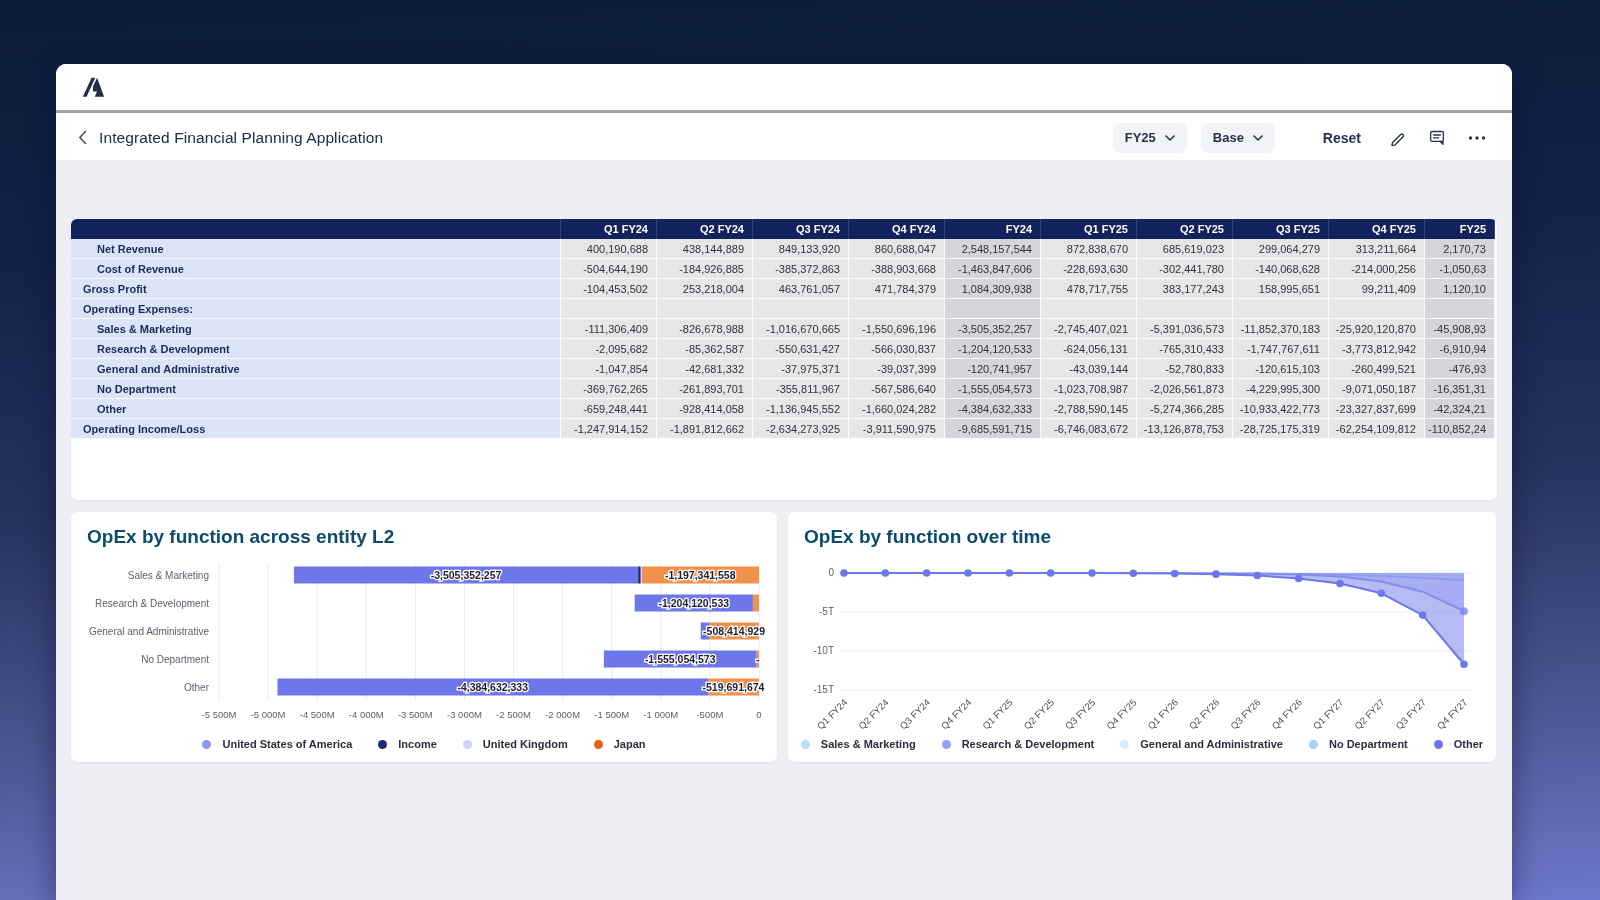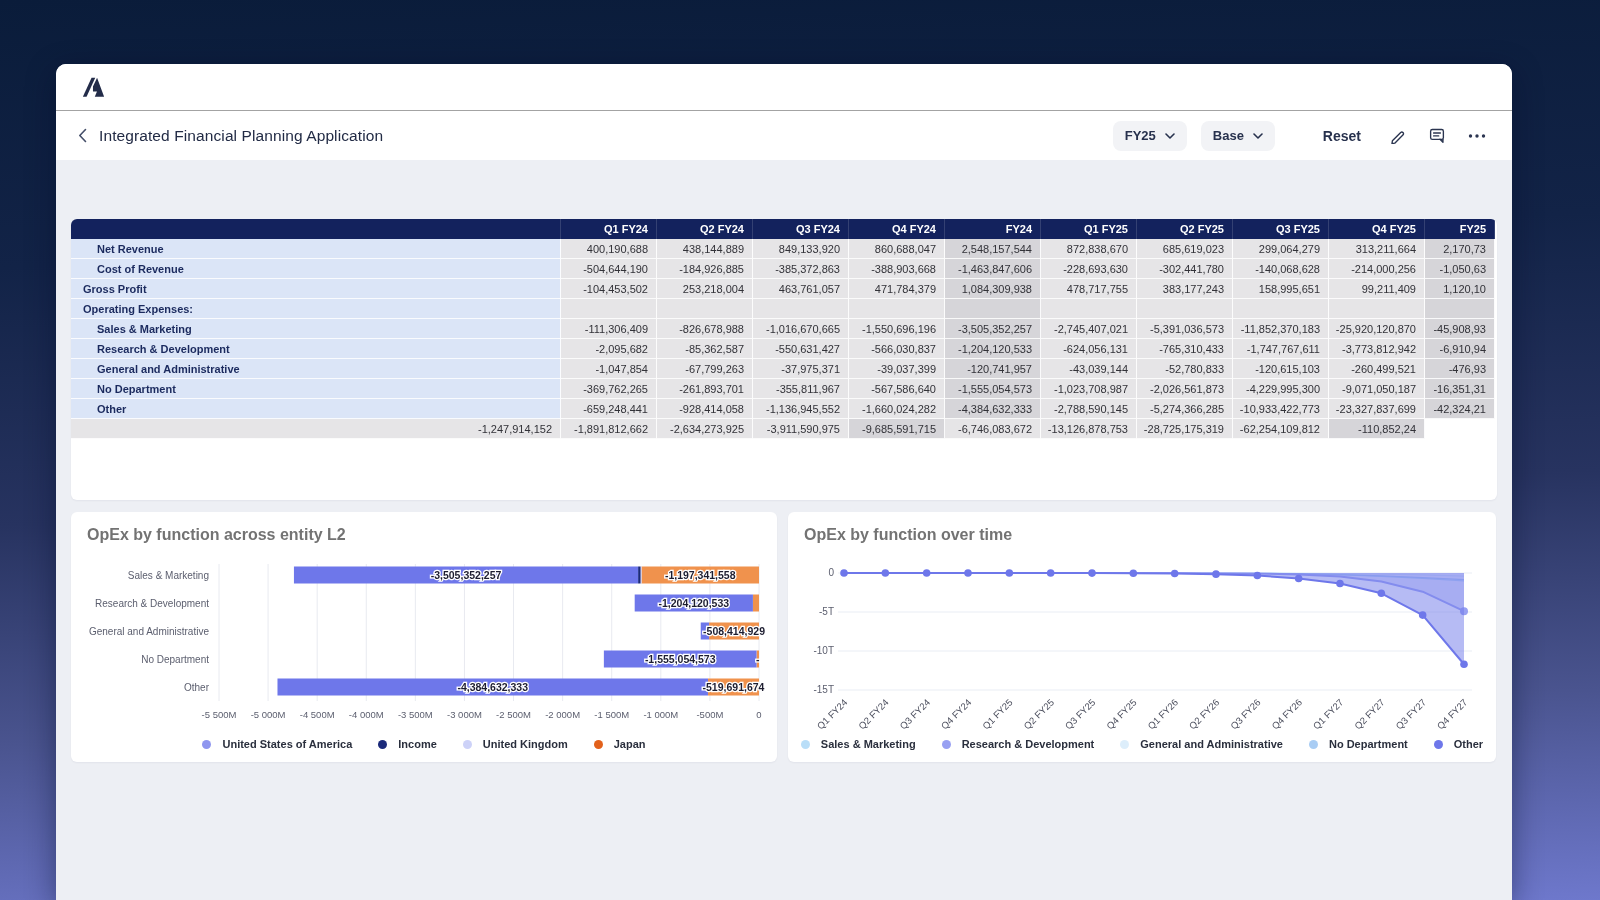--- a/index.html
+++ b/index.html
@@ -9,21 +9,21 @@
     background:linear-gradient(178deg,#0a1c3a 0%,#122347 28%,#273360 55%,#4a548f 78%,#6e78cc 100%);
     position:relative;
   }
   .app{
     position:absolute;left:56px;top:64px;width:1456px;height:836px;
     background:#ffffff;border-radius:10px 10px 0 0;overflow:hidden;
     box-shadow:0 8px 30px rgba(5,12,40,.45);
   }
   .logobar{height:46px;display:flex;align-items:center;padding-left:24px;background:#fff;}
   .titlebar{
-    height:49px;border-top:1px solid #a3a3a3;background:#fff;
+    height:49px;border-top:3px solid #a3a3a3;background:#fff;
     display:flex;align-items:center;padding:0 26px 0 22px;
   }
   .back{display:flex;align-items:center;margin-right:12px;cursor:pointer;}
   .page-title{font-size:15.5px;font-weight:500;color:#222b45;margin:0;letter-spacing:.1px;}
   .spacer{flex:1;}
   .pill{
     display:inline-flex;align-items:center;gap:9px;height:30px;padding:0 12px;
     background:#f2f3f6;border:none;border-radius:8px;
     font-family:"Liberation Sans",sans-serif;font-size:13px;font-weight:600;color:#27314d;cursor:pointer;
   }
@@ -43,21 +43,21 @@
     border-right:1px solid rgba(255,255,255,.9);border-bottom:1px solid rgba(255,255,255,.85);
     white-space:nowrap;overflow:hidden;
   }
   .fin-table .c.total{background:#d6d5d9;}
   .fin-table .c.h{background:#13225d;color:#fff;font-weight:700;border-right:1px solid rgba(255,255,255,.14);border-bottom:none;}
   .fin-table .c.l{justify-content:flex-start;background:#dbe5f7;font-weight:700;color:#1b2a5e;padding-left:12px;}
   .fin-table .c.l.ind1{padding-left:26px;}
   .chart-card{top:352px;height:250px;}
   .chart-card.left{left:15px;width:706px;}
   .chart-card.right{left:732px;width:708px;}
-  .chart-title{position:absolute;left:16px;top:14px;font-size:16px;font-weight:700;color:#737373;}
+  .chart-title{position:absolute;left:16px;top:14px;font-size:19px;font-weight:700;color:#0c4a6e;}
   .chart-svg{position:absolute;left:8px;top:36px;overflow:visible;}
   .legend{
     position:absolute;left:0;right:0;bottom:8px;height:20px;
     display:flex;align-items:center;justify-content:center;gap:26px;
   }
   .legend .item{display:flex;align-items:center;gap:11px;cursor:pointer;}
   .legend .dot{width:9px;height:9px;border-radius:50%;}
   .legend .lbl{font-size:11px;font-weight:700;color:#2a2f3d;}
   svg text{font-family:"Liberation Sans",sans-serif;}
 </style>
@@ -192,21 +192,21 @@
           <div class="c ">-550,631,427</div>
           <div class="c ">-566,030,837</div>
           <div class="c total">-1,204,120,533</div>
           <div class="c ">-624,056,131</div>
           <div class="c ">-765,310,433</div>
           <div class="c ">-1,747,767,611</div>
           <div class="c ">-3,773,812,942</div>
           <div class="c total">-6,910,94</div>
           <div class="c l ind1">General and Administrative</div>
           <div class="c ">-1,047,854</div>
-          <div class="c ">-67,799,263</div>
+          <div class="c ">-42,681,332</div>
           <div class="c ">-37,975,371</div>
           <div class="c ">-39,037,399</div>
           <div class="c total">-120,741,957</div>
           <div class="c ">-43,039,144</div>
           <div class="c ">-52,780,833</div>
           <div class="c ">-120,615,103</div>
           <div class="c ">-260,499,521</div>
           <div class="c total">-476,93</div>
           <div class="c l ind1">No Department</div>
           <div class="c ">-369,762,265</div>
@@ -223,20 +223,21 @@
           <div class="c ">-659,248,441</div>
           <div class="c ">-928,414,058</div>
           <div class="c ">-1,136,945,552</div>
           <div class="c ">-1,660,024,282</div>
           <div class="c total">-4,384,632,333</div>
           <div class="c ">-2,788,590,145</div>
           <div class="c ">-5,274,366,285</div>
           <div class="c ">-10,933,422,773</div>
           <div class="c ">-23,327,837,699</div>
           <div class="c total">-42,324,21</div>
+          <div class="c l ind0">Operating Income/Loss</div>
           <div class="c ">-1,247,914,152</div>
           <div class="c ">-1,891,812,662</div>
           <div class="c ">-2,634,273,925</div>
           <div class="c ">-3,911,590,975</div>
           <div class="c total">-9,685,591,715</div>
           <div class="c ">-6,746,083,672</div>
           <div class="c ">-13,126,878,753</div>
           <div class="c ">-28,725,175,319</div>
           <div class="c ">-62,254,109,812</div>
           <div class="c total">-110,852,24</div>

